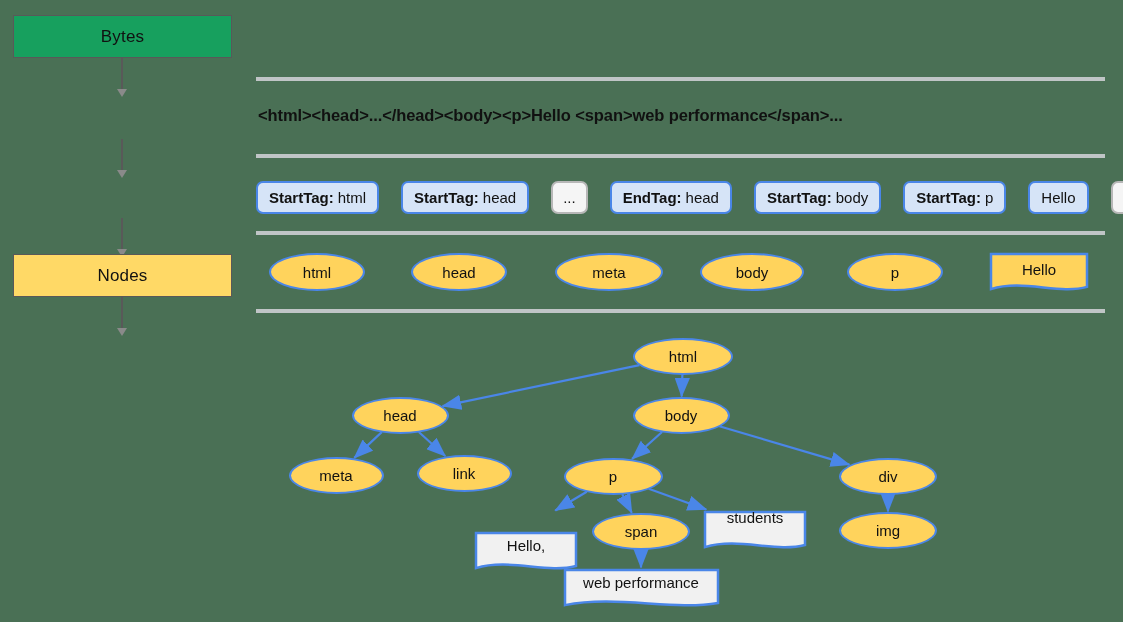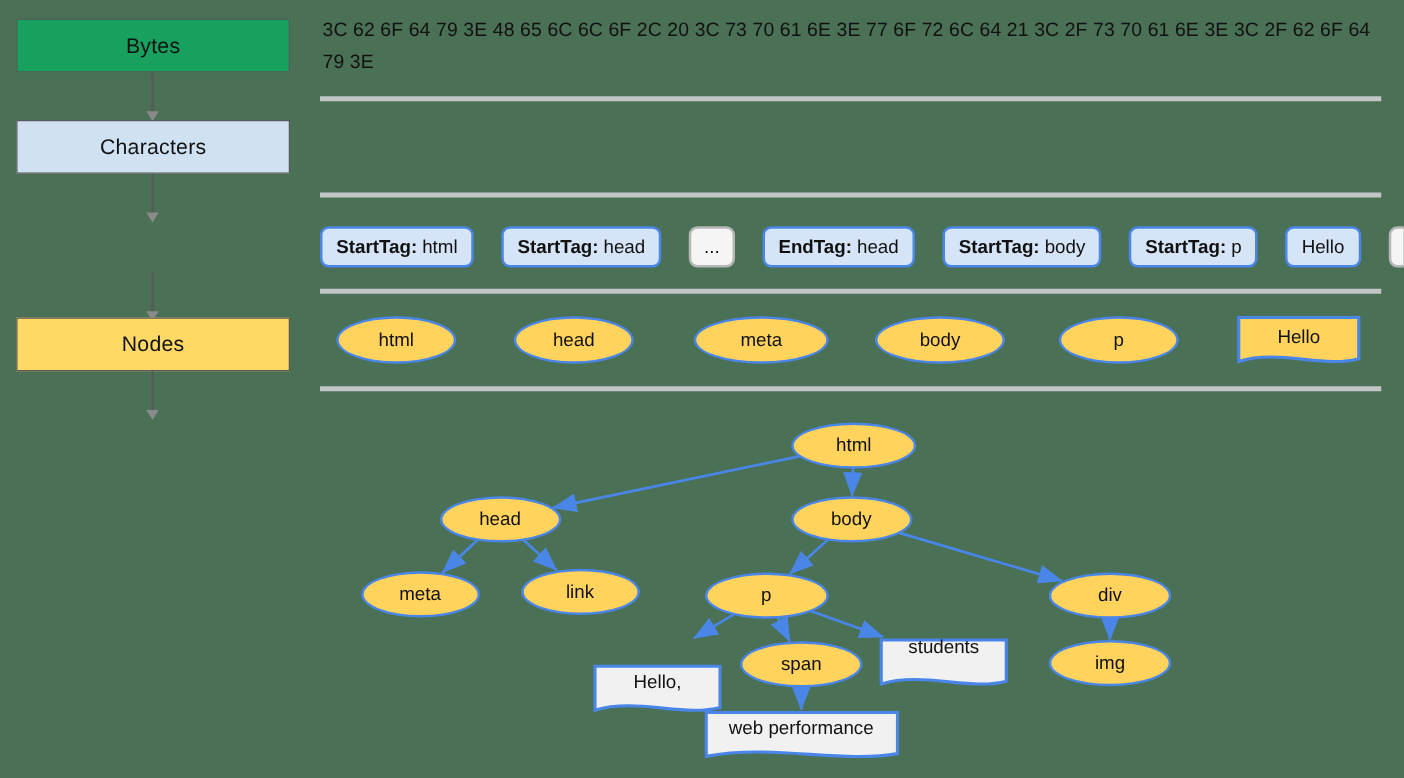--- a/index.html
+++ b/index.html
@@ -94,40 +94,37 @@
 </head>
 <body>
 
 <div id="stage">
 
   <div class="pipe-box green" style="top:15px">
       <span>Bytes</span>
     </div>
   <div class="pipe-arrow" style="top:58px;height:32px"></div>
 
-  <div class="pipe-box blue" style="top:96px">
-      <span>Characters</span>
-    </div>
   <div class="pipe-arrow" style="top:139px;height:32px"></div>
 
   <div class="pipe-arrow" style="top:218px;height:32px"></div>
 
   <div class="pipe-box yellow" style="top:254px">
       <span>Nodes</span>
     </div>
   <div class="pipe-arrow" style="top:297px;height:32px"></div>
 
 
   <div class="divider" style="top:77px"></div>
   <div class="divider" style="top:154px"></div>
   <div class="divider" style="top:231px"></div>
   <div class="divider" style="top:309px"></div>
 
-  <div class="bytes-text">3C 62 6F 64 79 3E 48 65 6C 6C 6F 2C 20 3C 73 70 61 6E 3E 77 6F 72 6C 64 21 3C 2F 73 70 61 6E 3E 3C 2F 62 6F 64 79 3E</div>
-
+
+  <div class="chars-text">&lt;html&gt;&lt;head&gt;...&lt;/head&gt;&lt;body&gt;&lt;p&gt;Hello &lt;span&gt;web performance&lt;/span&gt;...</div>
 
   <div class="tokens-row" id="tokens-row">
       <div class="token">
         <b>StartTag:</b>
         <span>html</span>
       </div>
       <div class="token">
         <b>StartTag:</b>
         <span>head</span>
       </div>

